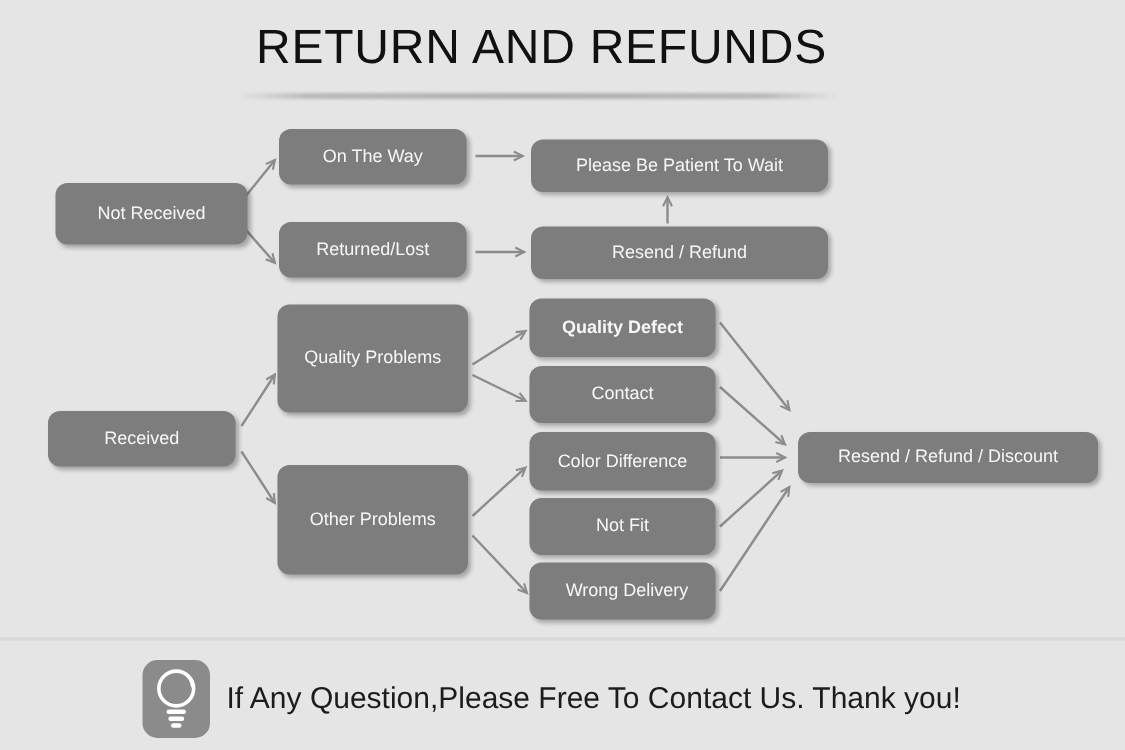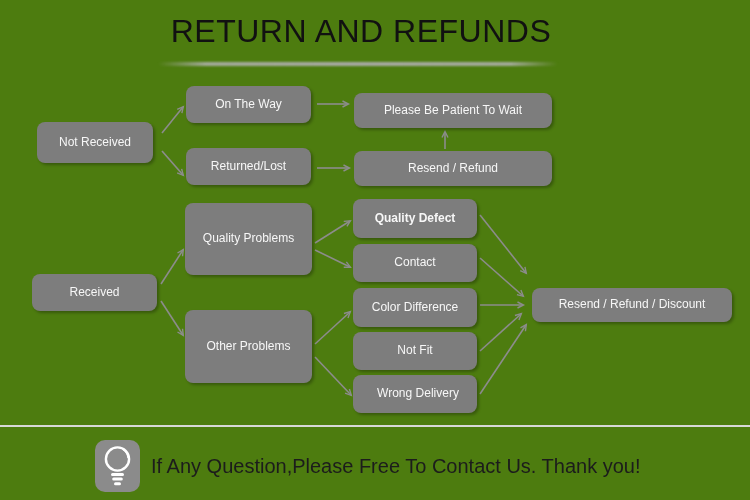--- a/index.html
+++ b/index.html
@@ -1,18 +1,18 @@
 <!DOCTYPE html>
 <html style="--node-fill: #7d7d7d; --node-text: #f7f7f7; --arrow: #8c8c8c; --divider: #d8d8d8; --icon-fill: #8b8b8b; --title-text: #111111; --footer-text: #1c1c1c;"><head>
 <meta charset="utf-8">
 <style>
   * { margin:0; padding:0; box-sizing:border-box; }
   html,body { background:#ffffff; }
   body { font-family:"Liberation Sans", sans-serif; }
-  .stage { position:relative; width:750px; height:500px; background:#4d7c0f; overflow:hidden; }
+  .stage { position:relative; width:750px; height:500px; background:#e5e5e5; overflow:hidden; }
 
   .title {
     position:absolute; top:13px; left:0; width:750px; text-align:center;
     transform:translateX(-14px);
     font-size:32px; font-weight:400; letter-spacing:0.5px;
     color:var(--title-text,#111);
   }
   .title-underline {
     position:absolute; top:62px; left:158px; width:400px; height:4px;
     border-radius:2px; filter:blur(1px);
@@ -28,21 +28,21 @@
 
   .node {
     position:absolute;
     background:var(--node-fill,#7d7d7d);
     color:var(--node-text,#f7f7f7);
     border-radius:8px;
     display:flex; align-items:center; justify-content:center;
     font-size:12px; text-align:center; line-height:1.15; padding:2px 6px;
     box-shadow:2px 2px 3px rgba(0,0,0,0.28);
   }
-  .n-not-received   { left:37px;  top:122px; width:116px; height:41px; }
+  .n-not-received   { left:37px;  top:122px; width:128px; height:41px; }
   .n-on-the-way     { left:186px; top:86px;  width:125px; height:37px; }
   .n-returned-lost  { left:186px; top:148px; width:125px; height:37px; }
   .n-please-wait    { left:354px; top:93px;  width:198px; height:35px; }
   .n-resend-refund  { left:354px; top:151px; width:198px; height:35px; }
   .n-received       { left:32px;  top:274px; width:125px; height:37px; }
   .n-quality-problems { left:185px; top:203px; width:127px; height:72px; }
   .n-other-problems { left:185px; top:310px; width:127px; height:73px; }
   .n-quality-defect { left:353px; top:199px; width:124px; height:39px;font-weight:bold; }
   .n-damage         { left:353px; top:244px; width:124px; height:38px; }
   .n-color-difference { left:353px; top:288px; width:124px; height:39px; }

